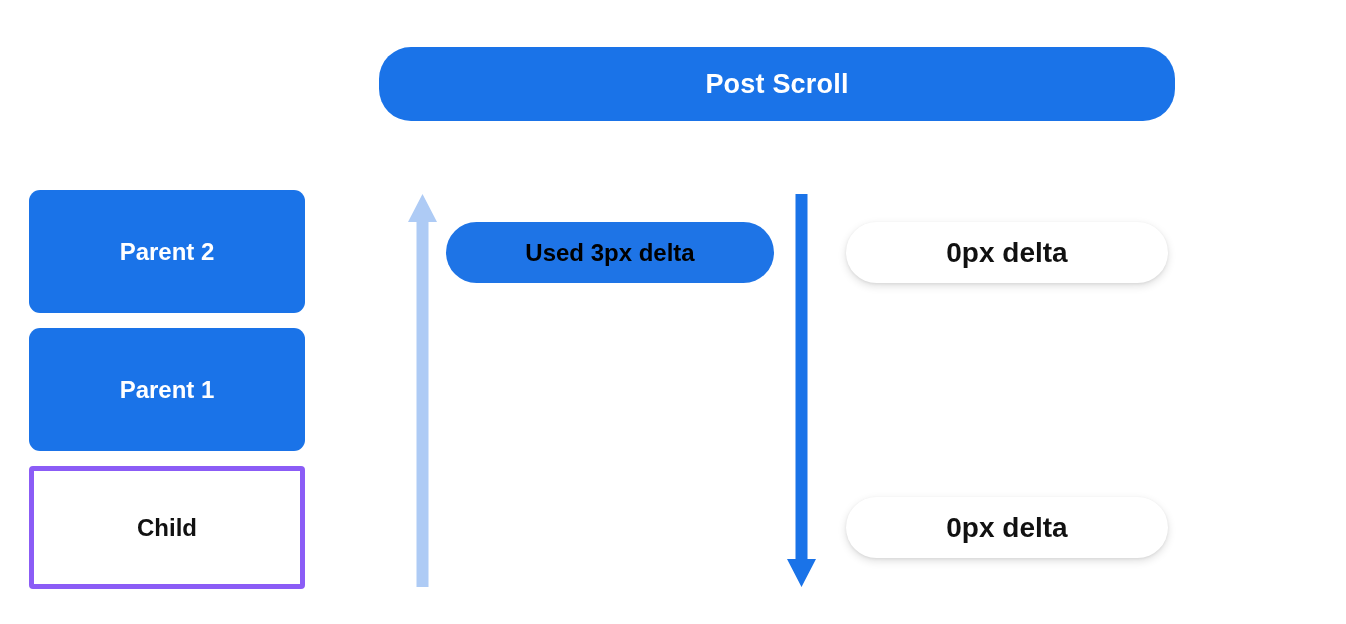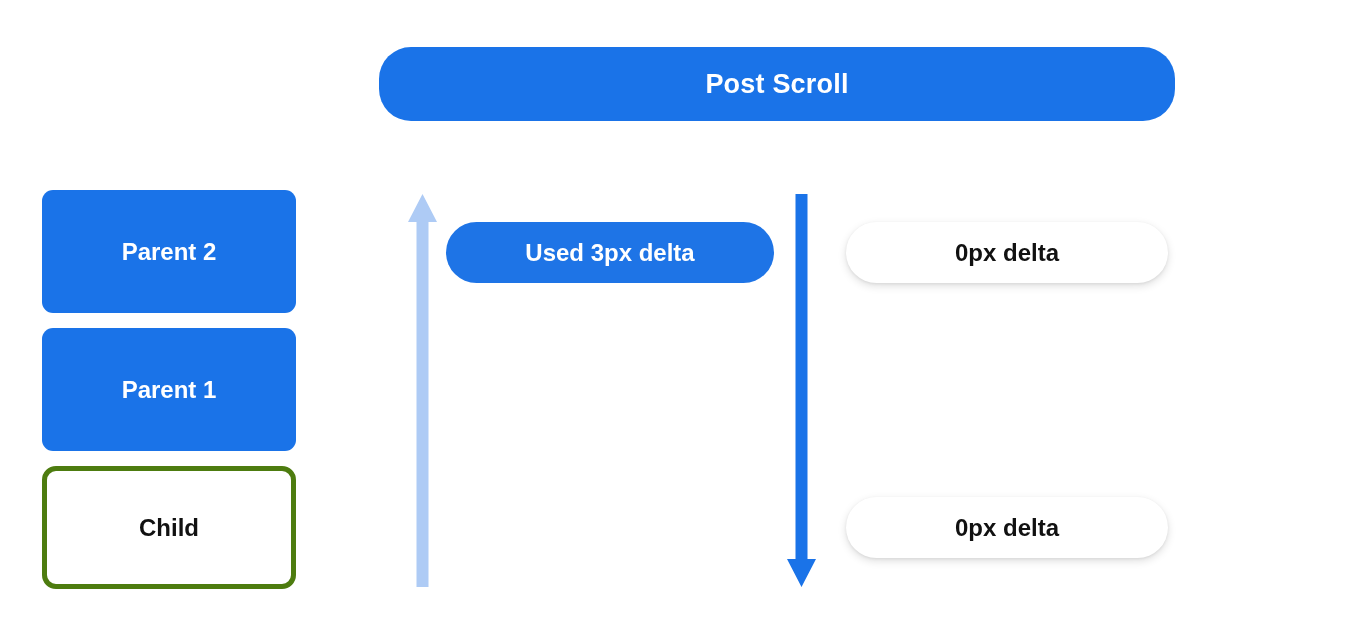--- a/index.html
+++ b/index.html
@@ -35,42 +35,42 @@
     color: #ffffff;
     font-size: 27px;
     font-weight: bold;
     letter-spacing: 0.2px;
     line-height: 1;
   }
 
   
   .stack-box {
     position: absolute;
-    left: 42px;
-    width: 254px;
+    left: 29px;
+    width: 276px;
     height: 123px;
     border-radius: 11px;
     display: flex;
     align-items: center;
     justify-content: center;
     box-sizing: border-box;
   }
   .stack-box.filled {
     background: #1a73e8;
   }
   .stack-box.filled .label {
     color: #ffffff;
     font-size: 24px;
     font-weight: bold;
     line-height: 1;
   }
   .stack-box.outlined {
     background: #ffffff;
-    border: 5px solid #4d7c0f;
-    border-radius: 14px;
+    border: 5px solid #8b5cf6;
+    border-radius: 4px;
   }
   .stack-box.outlined .label {
     color: #111111;
     font-size: 24px;
     font-weight: bold;
     line-height: 1;
   }
   .box-p2 { top: 190px; }
   .box-p1 { top: 328px; }
   .box-child { top: 466px; }
@@ -101,38 +101,38 @@
     align-items: center;
     justify-content: center;
     box-sizing: border-box;
   }
   .pill-mid {
     left: 446px;
     width: 328px;
     background: #1e74e6;
   }
   .pill-mid .label {
-    color: #ffffff;
+    color: #000000;
     font-size: 24px;
     font-weight: bold;
     line-height: 1;
   }
   .pill-mid-1 { top: 222px; }
   .pill-mid-2 { top: 360px; }
 
   
   .pill-right {
     left: 846px;
     width: 322px;
     background: #ffffff;
     box-shadow: 0 3px 9px rgba(0,0,0,0.13), 0 1px 3px rgba(0,0,0,0.07);
   }
   .pill-right .label {
     color: #111111;
-    font-size: 24px;
+    font-size: 28px;
     font-weight: bold;
     line-height: 1;
     text-align: right;
   }
   .pill-right-1 { top: 222px; }
   .pill-right-2 { top: 497px; }
 </style>
 </head>
 <body>
 

